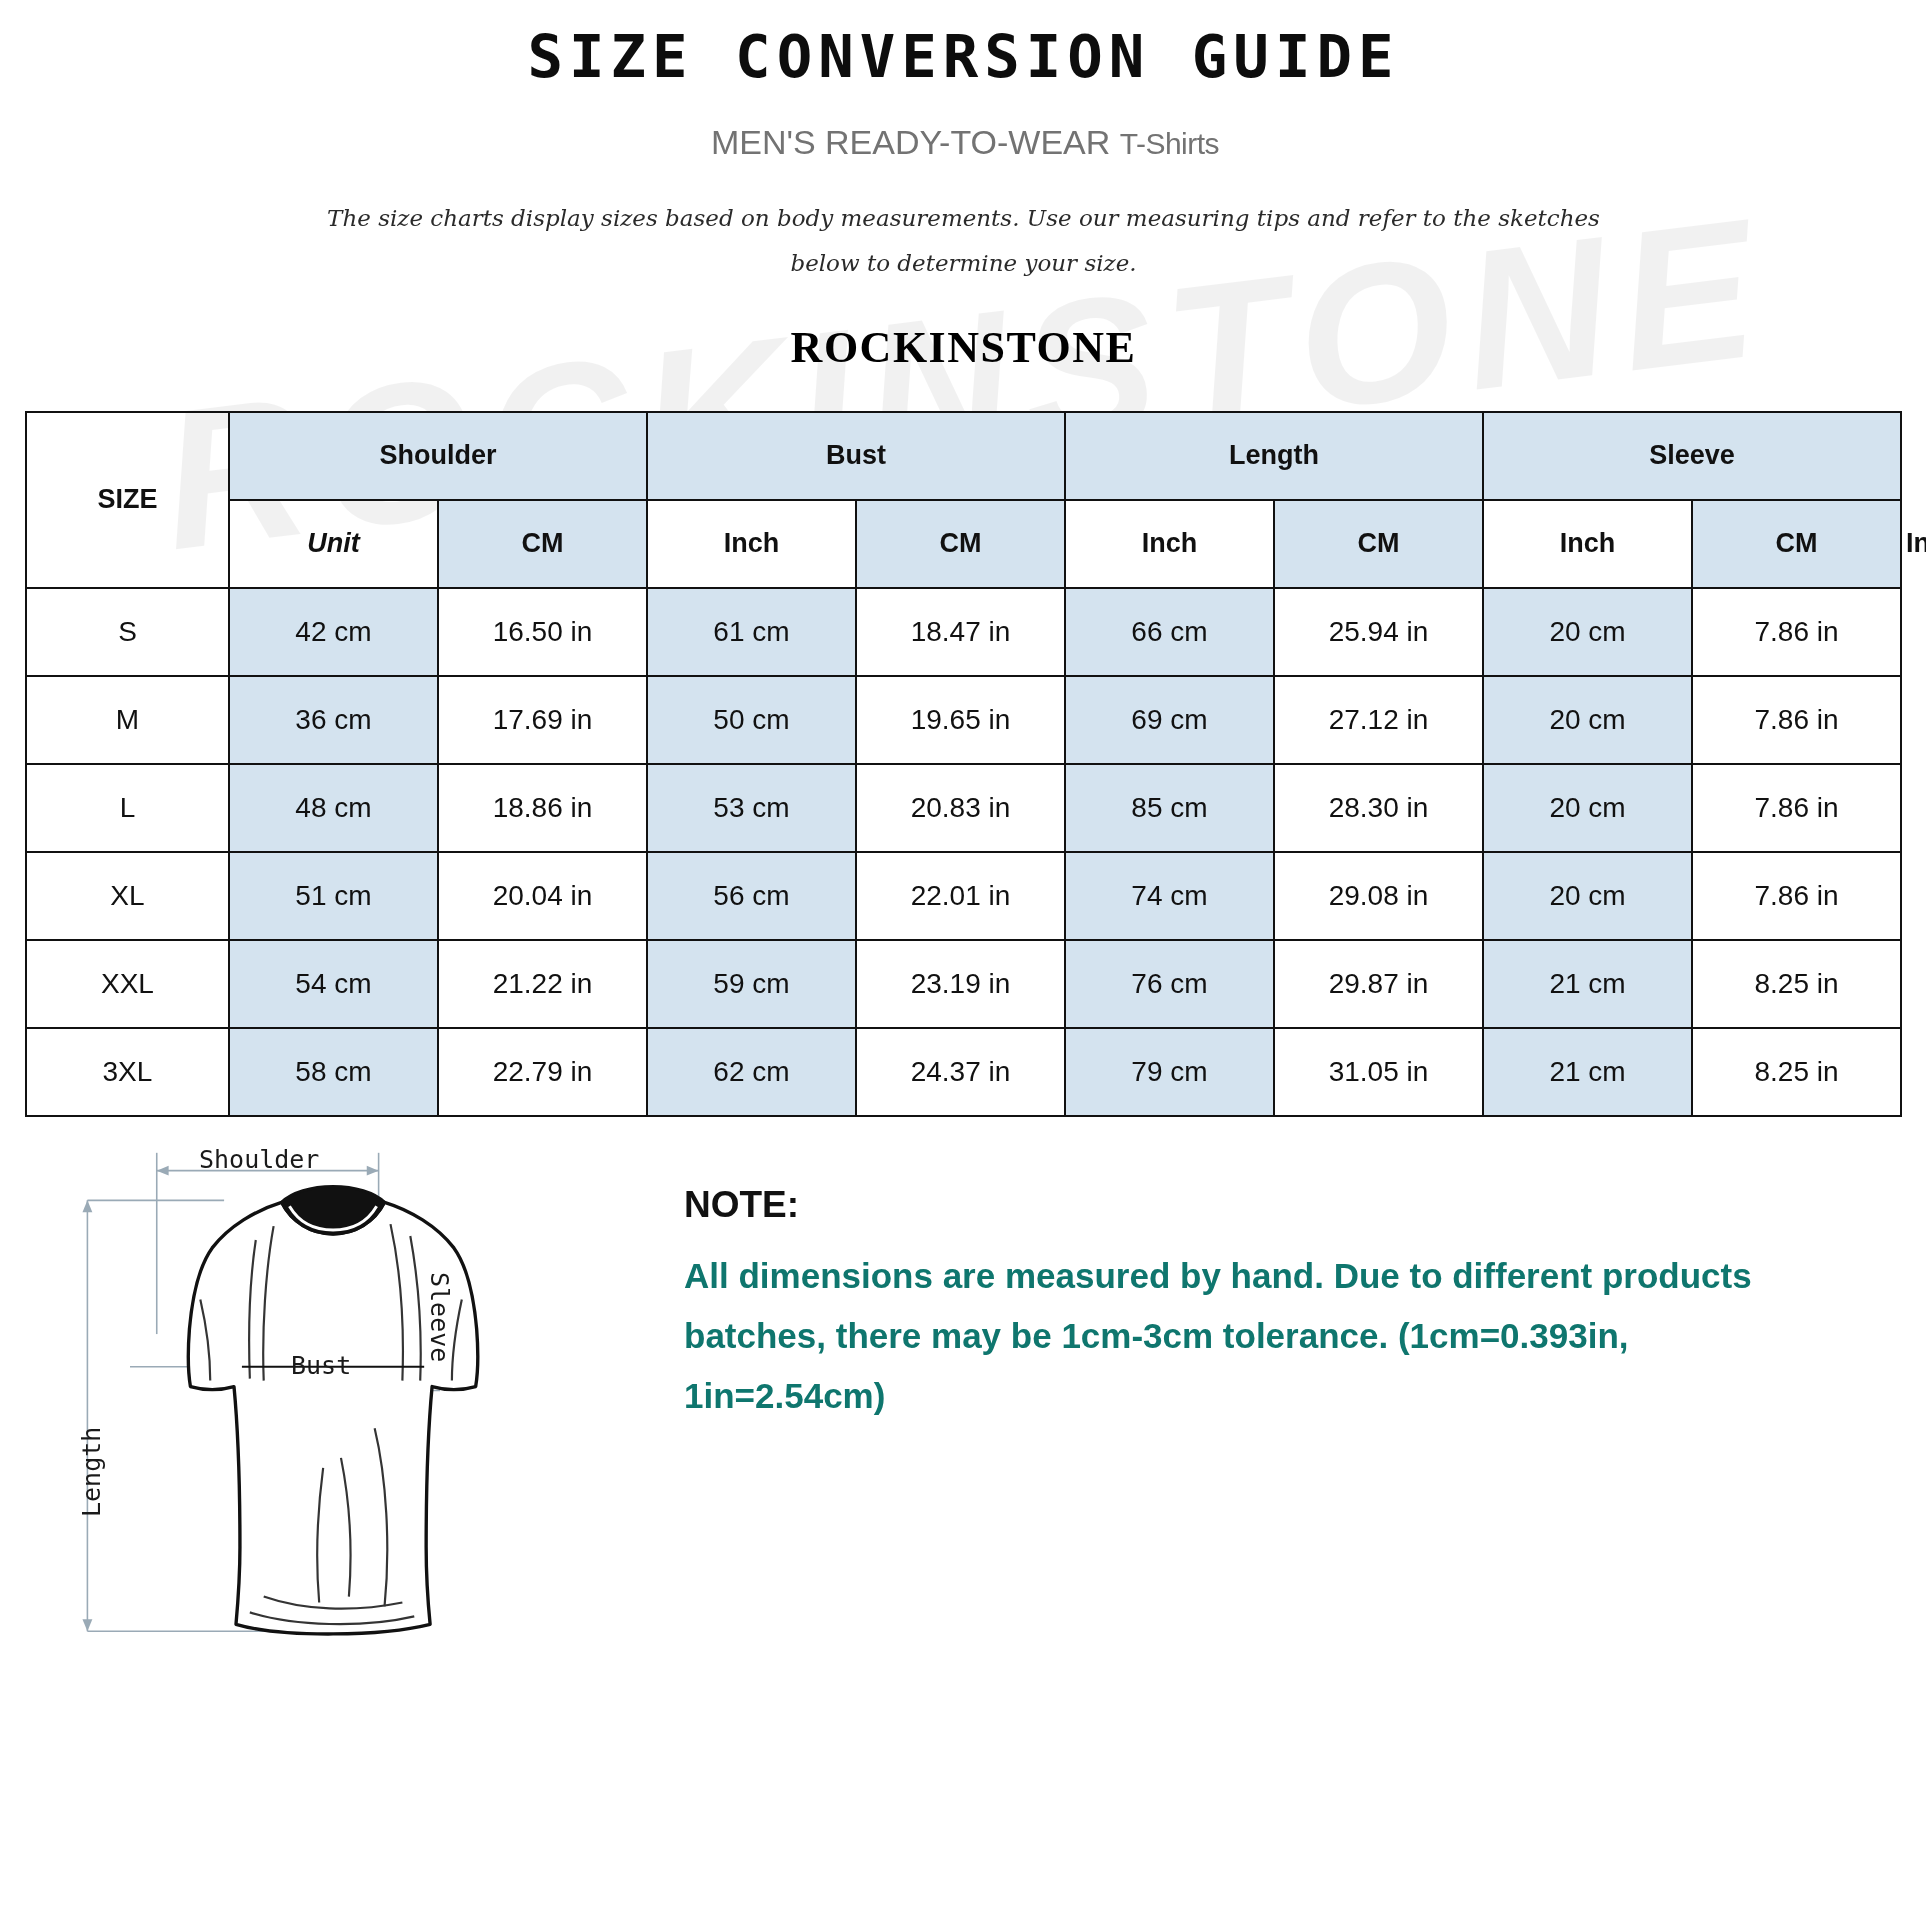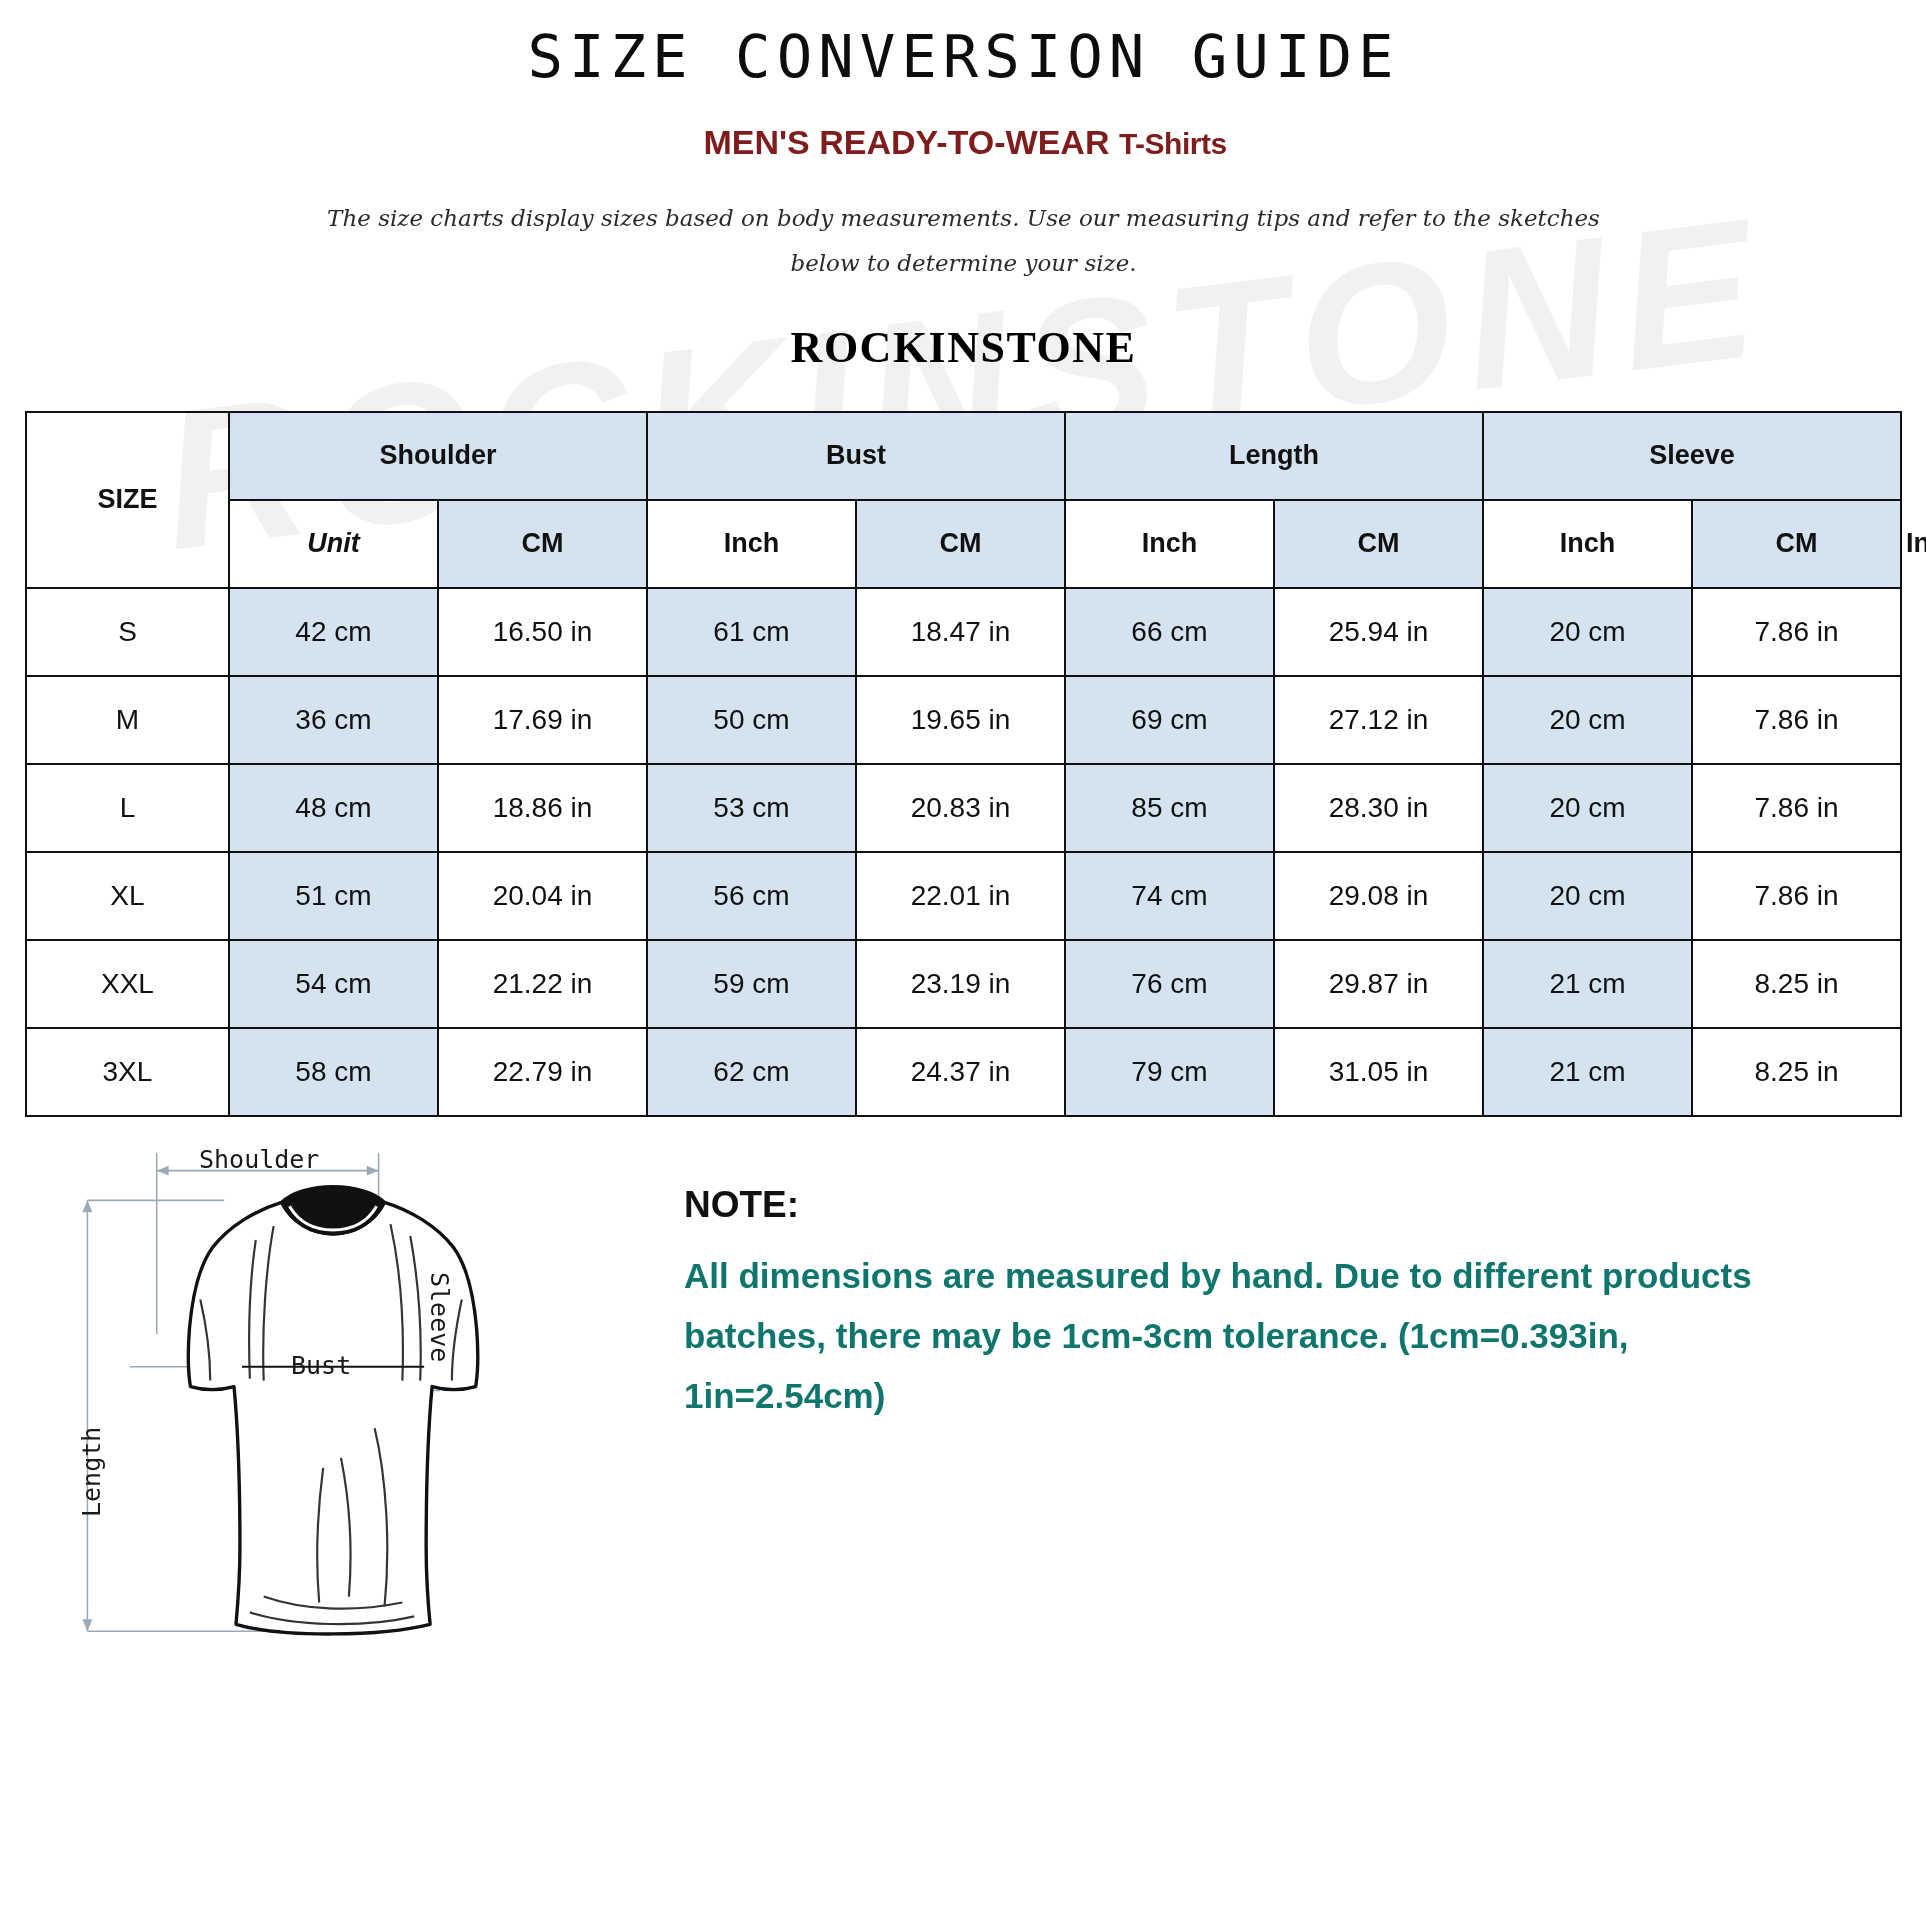--- a/index.html
+++ b/index.html
@@ -37,30 +37,30 @@
   }
 
   .content { position: relative; z-index: 2; }
 
   
   h1.title {
     margin: 22px 0 0 0;
     text-align: center;
     font-family: "DejaVu Sans Mono", monospace;
     font-size: 59px;
-    font-weight: 400;
+    font-weight: 700;
     letter-spacing: 6px;
     color: #0d0d0d;
   }
   .subtitle {
     margin: 32px 0 0 3px;
     text-align: center;
     font-size: 34px;
-    font-weight: 700;
-    color: #7f1d1d;
+    font-weight: 400;
+    color: #737373;
   }
   .subtitle .thin {
     font-size: 30px;
     letter-spacing: -0.5px;
   }
   .desc {
     margin: 34px auto 0 auto;
     width: 1327px;
     text-align: center;
     font-family: "DejaVu Serif", serif;

